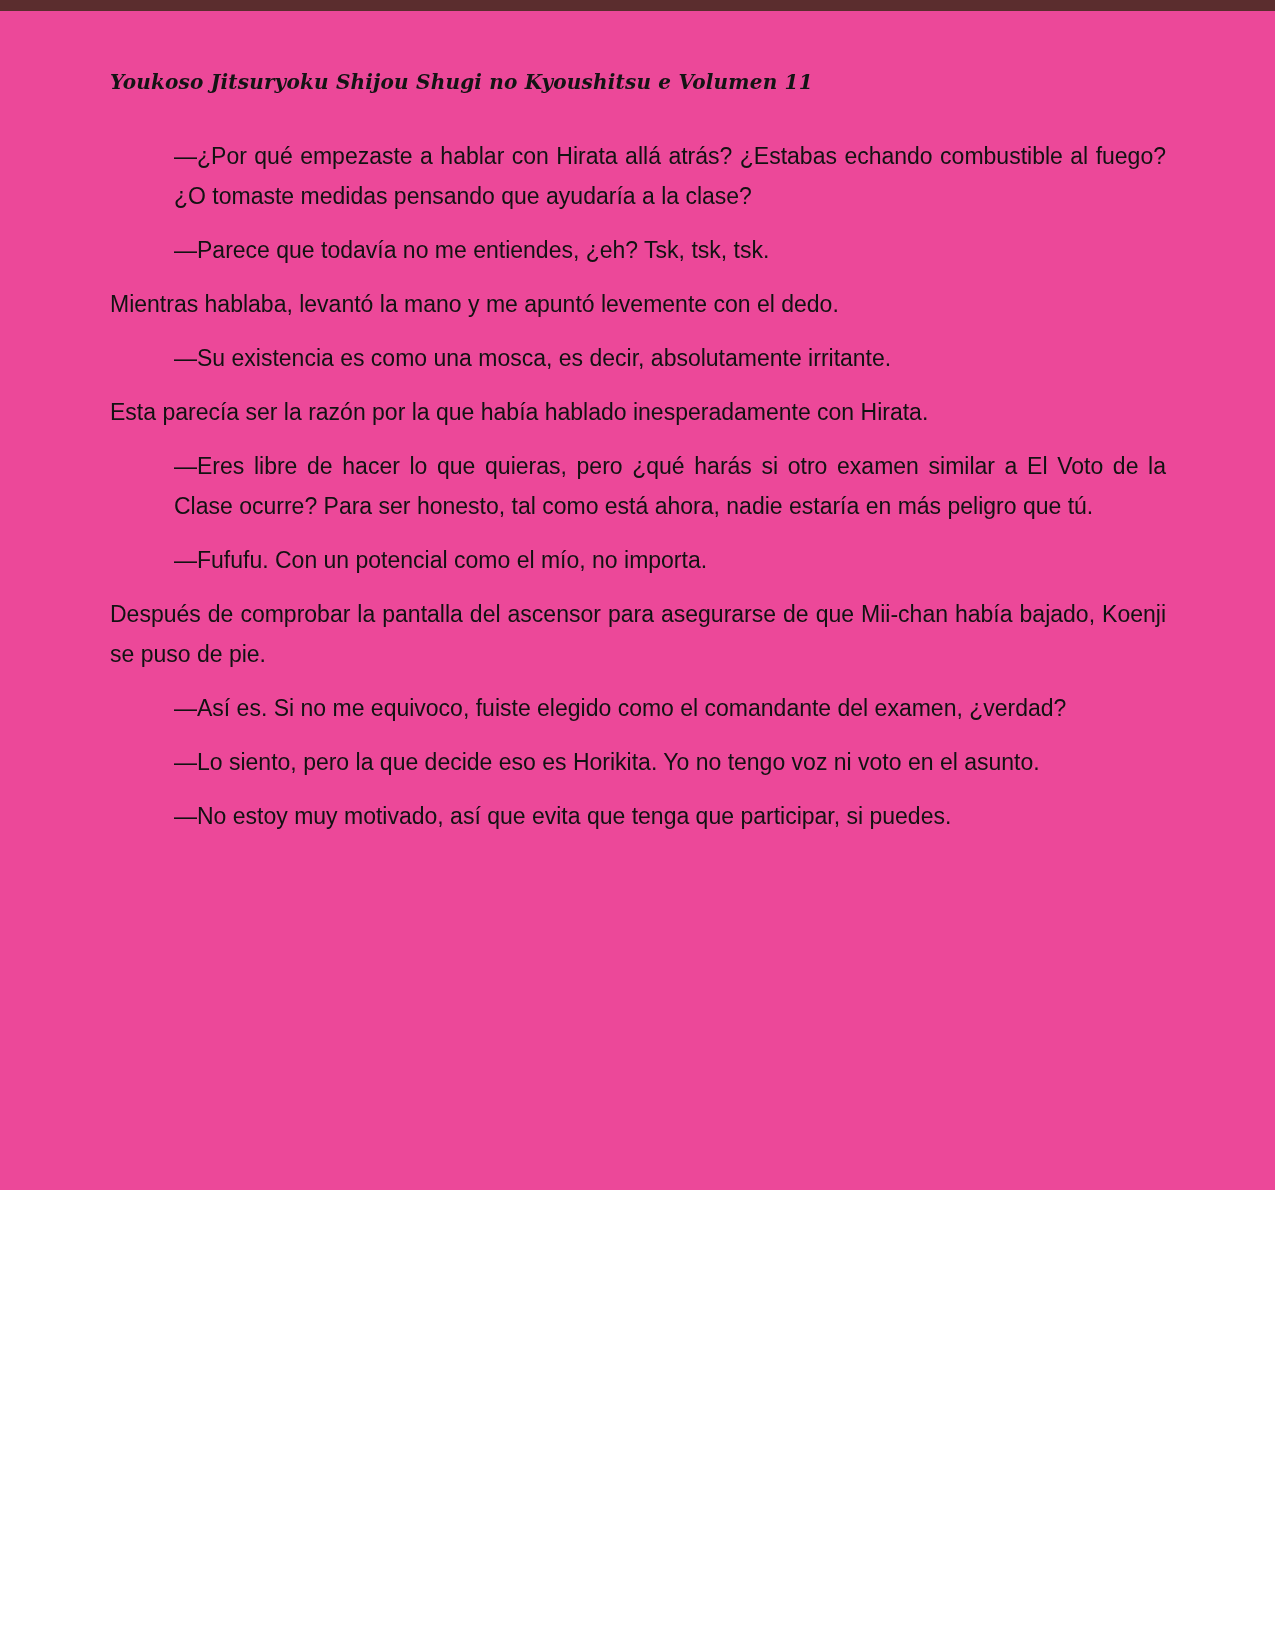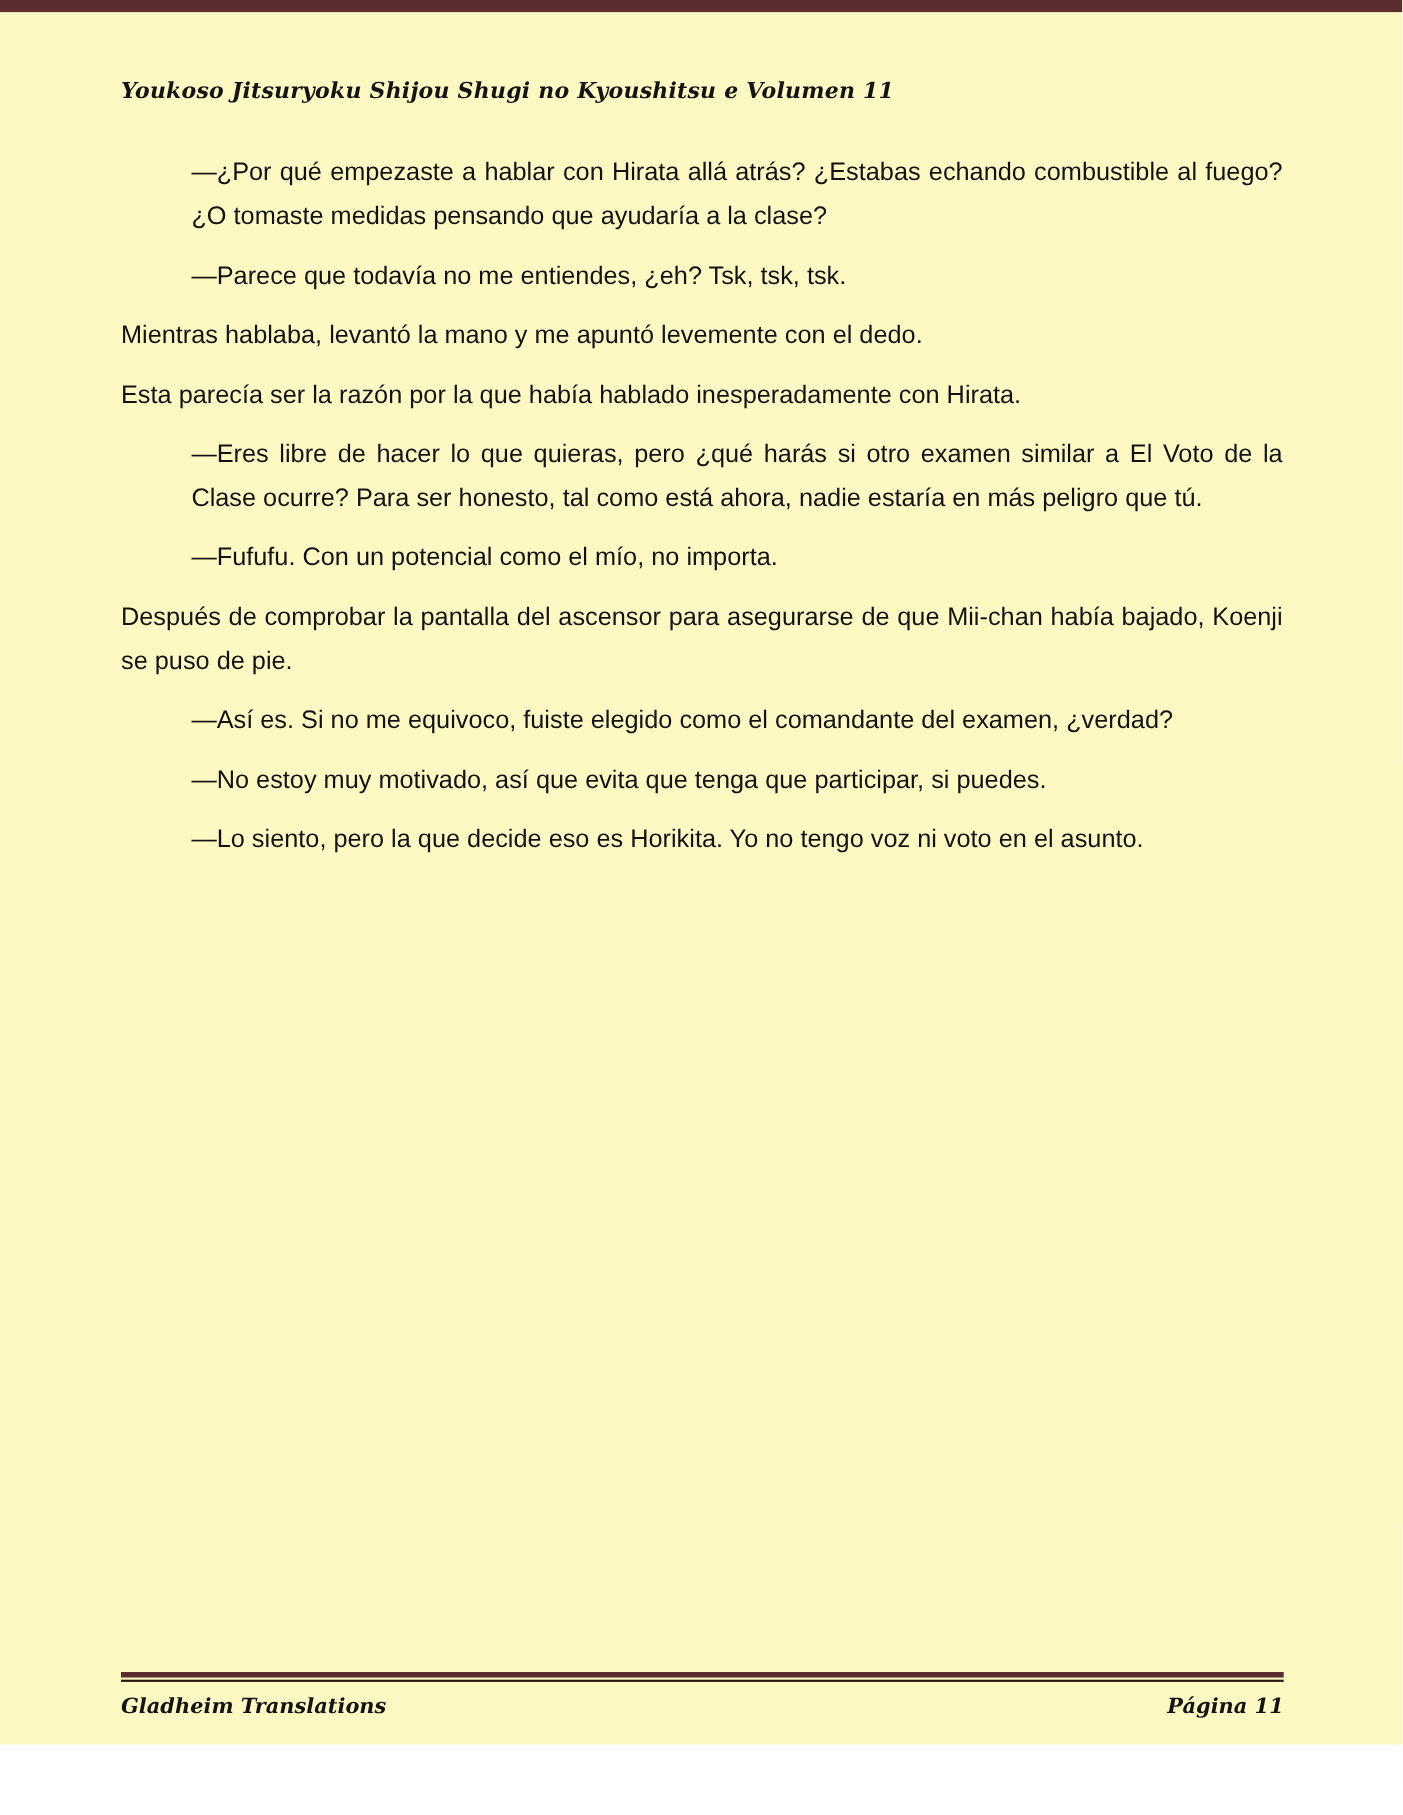--- a/index.html
+++ b/index.html
@@ -5,22 +5,22 @@
   * { margin: 0; padding: 0; box-sizing: border-box; }
   html, body { background: #ffffff; }
   body {
     width: 1275px;
     height: 1650px;
     font-family: "Liberation Sans", sans-serif;
   }
   .page {
     position: relative;
     width: 1275px;
-    height: 1586px;
-    background: #fef9c3;
+    height: 1190px;
+    background: #ec4899;
     overflow: hidden;
   }
   .top-bar {
     position: absolute;
     top: 0;
     left: 0;
     width: 100%;
     height: 11px;
     background: #5b2d2e;
   }
@@ -83,27 +83,28 @@
 
 <div class="page">
   <div class="top-bar"></div>
 
   <div class="header">Youkoso Jitsuryoku Shijou Shugi no Kyoushitsu e Volumen 11</div>
 
   <div class="content">
       <p class="para dialogue">—¿Por qué empezaste a hablar con Hirata allá atrás? ¿Estabas echando combustible al fuego? ¿O tomaste medidas pensando que ayudaría a la clase?</p>
       <p class="para dialogue">—Parece que todavía no me entiendes, ¿eh? Tsk, tsk, tsk.</p>
       <p class="para narration">Mientras hablaba, levantó la mano y me apuntó levemente con el dedo.</p>
+      <p class="para dialogue">—Su existencia es como una mosca, es decir, absolutamente irritante.</p>
       <p class="para narration">Esta parecía ser la razón por la que había hablado inesperadamente con Hirata.</p>
       <p class="para dialogue">—Eres libre de hacer lo que quieras, pero ¿qué harás si otro examen similar a El Voto de la Clase ocurre? Para ser honesto, tal como está ahora, nadie estaría en más peligro que tú.</p>
       <p class="para dialogue">—Fufufu. Con un potencial como el mío, no importa.</p>
       <p class="para narration">Después de comprobar la pantalla del ascensor para asegurarse de que Mii-chan había bajado, Koenji se puso de pie.</p>
       <p class="para dialogue">—Así es. Si no me equivoco, fuiste elegido como el comandante del examen, ¿verdad?</p>
+      <p class="para dialogue">—Lo siento, pero la que decide eso es Horikita. Yo no tengo voz ni voto en el asunto.</p>
       <p class="para dialogue">—No estoy muy motivado, así que evita que tenga que participar, si puedes.</p>
-      <p class="para dialogue">—Lo siento, pero la que decide eso es Horikita. Yo no tengo voz ni voto en el asunto.</p>
     </div>
 
   <div class="footer-rule">
     <div class="rule-thick"></div>
     <div class="rule-thin"></div>
   </div>
 
   <div class="footer">
     <span>Gladheim Translations</span>
     <span>Página 11</span>

